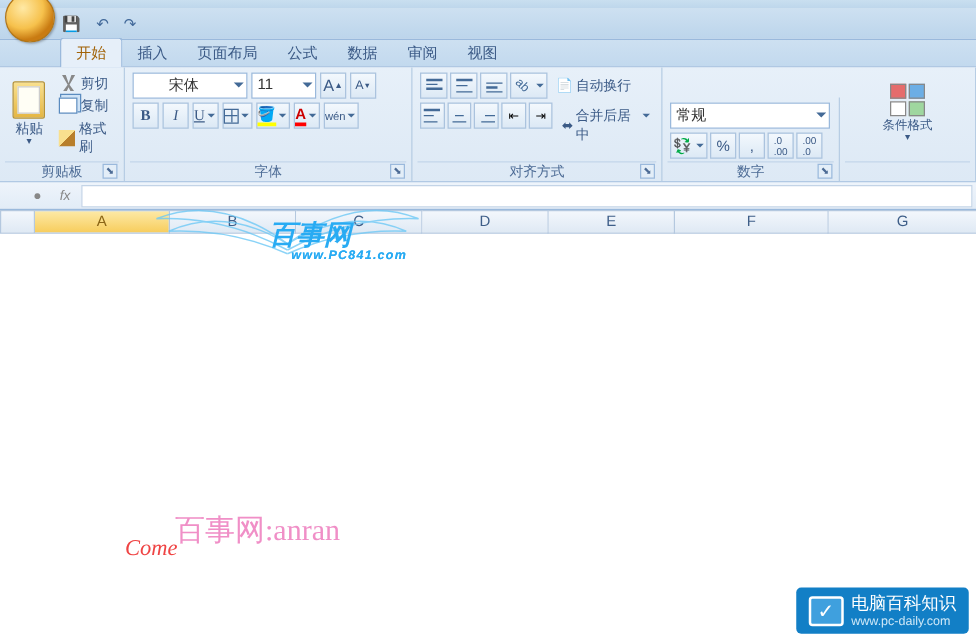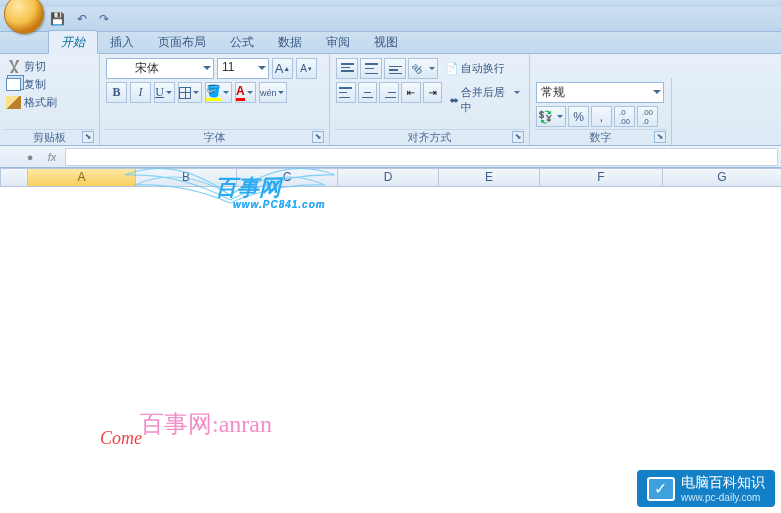--- a/index.html
+++ b/index.html
@@ -10,21 +10,21 @@
 
     
     .orb-row { height: 25px; background: linear-gradient(#cde0f1,#bcd5eb); border-bottom:1px solid #9ab9dc; display:flex; align-items:center; }
     .orb { width:40px; height:40px; border-radius:50%; background: radial-gradient(circle at 35% 30%, #ffe9a5, #f6c14c 45%, #c97b12 70%); border:1px solid #b07518; position:absolute; top:-6px; left:4px; z-index:5; box-shadow:1px 1px 2px rgba(0,0,0,.3);}
     .qa { margin-left:50px; display:flex; gap:12px; }
     .qa span { font-size:12px; color:#416899; }
 
     
     .tabs { height: 22px; background: linear-gradient(#cde0f1,#c2d9ee); display:flex; align-items:flex-end; padding-left:48px; border-bottom:1px solid #9ab9dc;}
     .tab { padding:3px 12px 2px; font-size:12px; color:#3b5a86; cursor:pointer; }
-    .tab.active { background:#e6eff9; border:1px solid #9ab9dc; border-bottom:1px solid #e6eff9; border-radius:3px 3px 0 0; position:relative; top:1px; color:#0369a1;font-style:italic;}
+    .tab.active { background:#e6eff9; border:1px solid #9ab9dc; border-bottom:1px solid #e6eff9; border-radius:3px 3px 0 0; position:relative; top:1px; color:#a16207;}
 
     
     .ribbon { height: 92px; background:linear-gradient(#e7f0f9,#dde9f5); border-bottom:1px solid #9ab9dc; display:flex; }
     .group { border-right:1px solid #b7cde4; display:flex; flex-direction:column; padding:2px 4px 0; }
     .group-body { flex:1; display:flex; align-items:flex-start; gap:2px; }
     .group-label { height:16px; font-size:11px; color:#4c6b95; text-align:center; border-top:1px solid #c3d6ea; position:relative;}
     .group-label .launcher { position:absolute; right:1px; top:1px; width:12px; height:12px; border:1px solid #9ab9dc; font-size:8px; line-height:10px; color:#4c6b95; cursor:pointer; background:#e3eef8;}
 
     
     .g-clip { width:100px; }
@@ -37,21 +37,21 @@
     .ic-cut{background:#888; clip-path:polygon(20% 0,40% 0,55% 50%,70% 0,90% 0,60% 60%,85% 100%,65% 100%,55% 75%,45% 100%,25% 100%,50% 60%);}
     .ic-copy{border:1px solid #5a8bbf; background:#fff; box-shadow:2px -2px 0 #cfe3f6, 2px -2px 0 1px #5a8bbf;}
     .ic-brush{background:linear-gradient(135deg,#f9e08e 50%,#b87f2c 50%);}
 
     
     .g-font { width:230px; }
     .font-rows{display:flex; flex-direction:column; gap:3px; width:100%; padding:2px 2px 0;}
     .row{display:flex; gap:3px; align-items:center;}
     .combo{height:21px; border:1px solid #9ab9dc; background:#fff; font-size:12px; padding:1px 14px 1px 4px; position:relative; cursor:pointer; color:#333;}
     .combo::after{content:""; position:absolute; right:2px; top:7px; border:4px solid transparent; border-top-color:#436a97;}
-    .combo.font-name{width:108px;padding-left:28px;}
+    .combo.font-name{width:92px;padding-left:28px;}
     .combo.font-size{width:52px;}
     .btn{height:21px; min-width:21px; border:1px solid #abc3de; background:linear-gradient(#f3f8fd,#dce9f5); display:flex; align-items:center; justify-content:center; font-size:12px; cursor:pointer; color:#3b5a86;}
     .btn-split{padding-right:10px; position:relative;}
     .btn-split::after{content:""; position:absolute; right:2px; top:8px; border:3px solid transparent; border-top-color:#436a97;}
     .bold{font-weight:bold; font-family:'Times New Roman';}
     .italic{font-style:italic; font-family:'Times New Roman';}
     .underline{text-decoration:underline; font-family:'Times New Roman';}
 
     
     .g-align{width:200px;}
@@ -130,20 +130,25 @@
   <div class="tab">公式</div>
   <div class="tab">数据</div>
   <div class="tab">审阅</div>
   <div class="tab">视图</div>
 </div>
 
 <div class="ribbon">
 
   <div class="group g-clip">
     <div class="group-body">
+      <div class="paste-btn">
+        <div class="paste-icon"></div>
+        <span>粘贴</span>
+        <span style="font-size:7px;">▼</span>
+      </div>
       <div class="clip-side">
         <div class="clip-item">
             <span class="ci ic-cut"></span>
             <span>剪切</span>
           </div>
         <div class="clip-item">
             <span class="ci ic-copy"></span>
             <span>复制</span>
           </div>
         <div class="clip-item">
@@ -268,20 +273,35 @@
           <div class="btn">%</div>
           <div class="btn">,</div>
           <div class="btn" style="font-size:8px;">.0<br>.00</div>
           <div class="btn" style="font-size:8px;">.00<br>.0</div>
         </div>
       </div>
     </div>
     <div class="group-label"><span>数字</span><span class="launcher">⬊</span></div>
   </div>
 
+  <div class="group g-styles">
+    <div class="group-body" style="justify-content:center;">
+      <div class="cond-btn">
+        <div class="cond-icon">
+            <div></div>
+            <div></div>
+            <div></div>
+            <div></div>
+          </div>
+        <span>条件格式</span>
+        <span style="font-size:7px;">▼</span>
+      </div>
+    </div>
+    <div class="group-label"></div>
+  </div>
 </div>
 
 <div class="fbar">
   <div class="fx-btns">
     <div class="fx-btn">●</div>
     <div class="fx-btn" style="font-style:italic;">fx</div>
   </div>
   <div class="fx-area"></div>
 </div>
 

